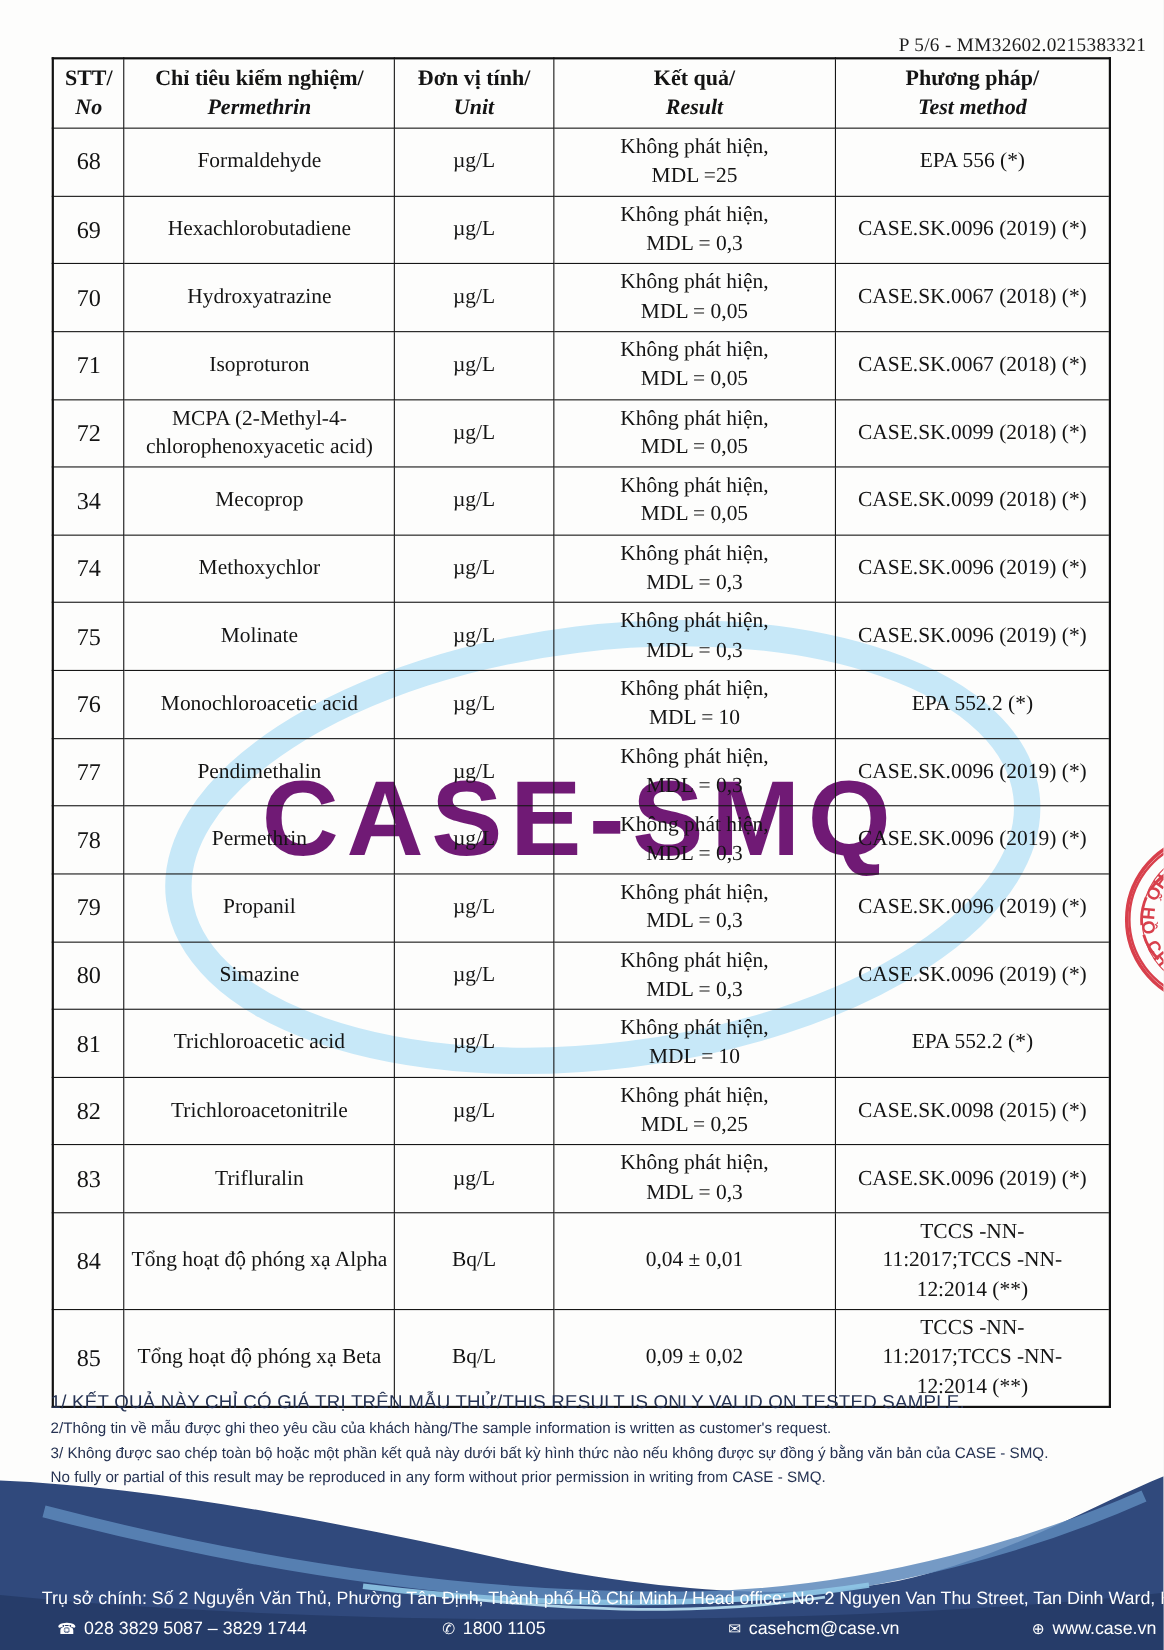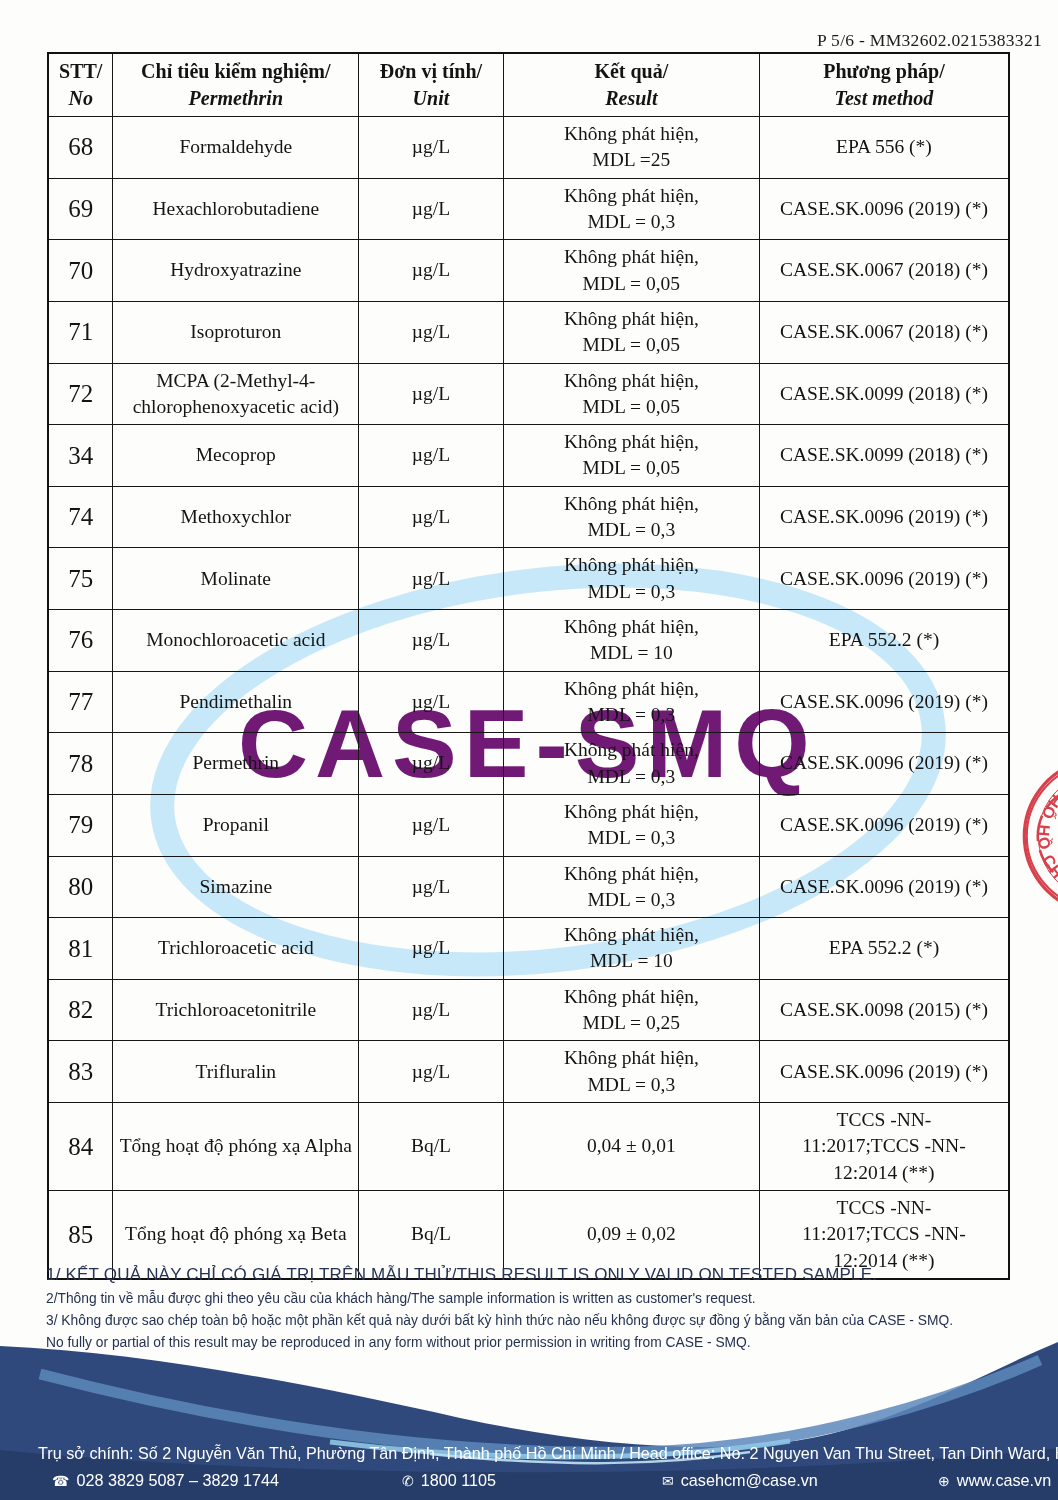--- a/index.html
+++ b/index.html
@@ -39,21 +39,21 @@
   }
   table.results th, table.results td {
     border: 1.6px solid #161616;
     text-align: center; vertical-align: middle;
     padding: 4px 6px;
   }
   table.results { border: 2.6px solid #111; }
   th .h-vi { font-weight: bold; font-size: 20px; }
   th .h-en { font-weight: bold; font-style: italic; font-size: 20px; }
   td { white-space: pre-line; }
-  td.c-no { font-size: 25px; }
+  td.c-no { font-size: 22px; }
 
   
   .stamp { position: absolute; left: 1000px; top: 756px; z-index: 2; }
 
   
   .footnotes {
     position: absolute; left: 46px; top: 1261px; width: 980px; z-index: 1;
     font-family: "Liberation Sans", sans-serif;
     font-size: 13.8px; line-height: 1.6; color: #253252;
   }

